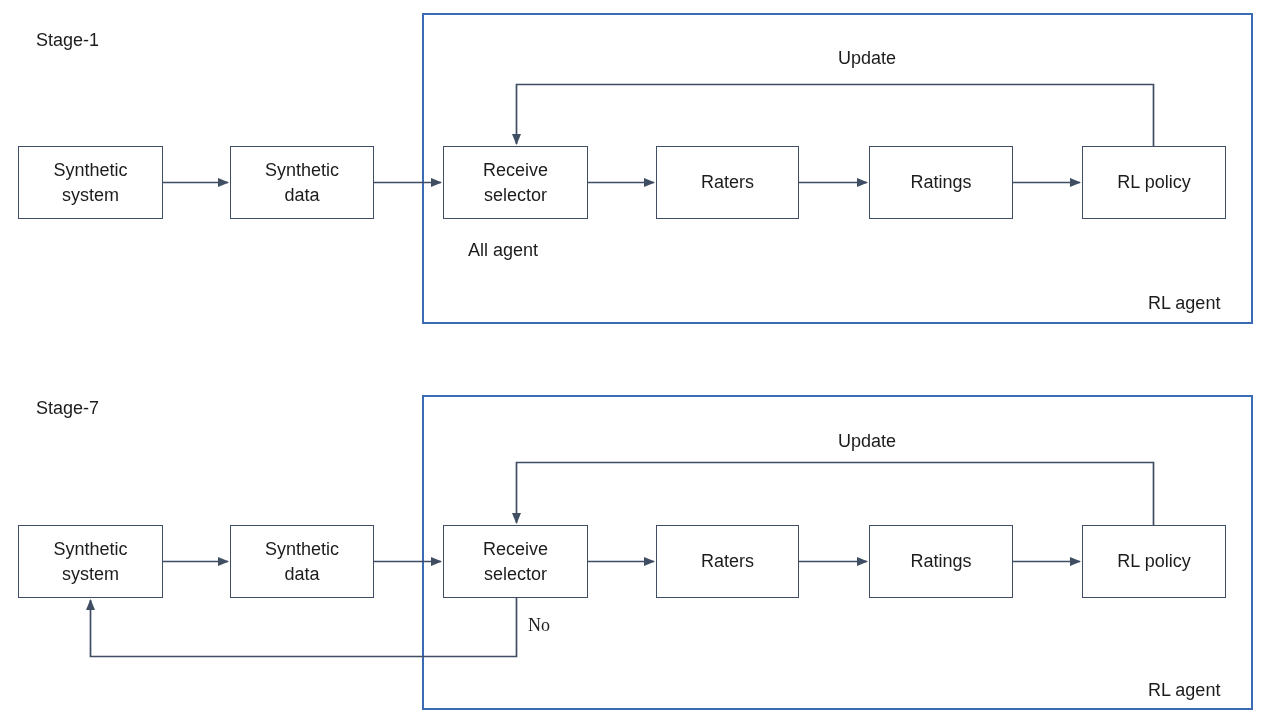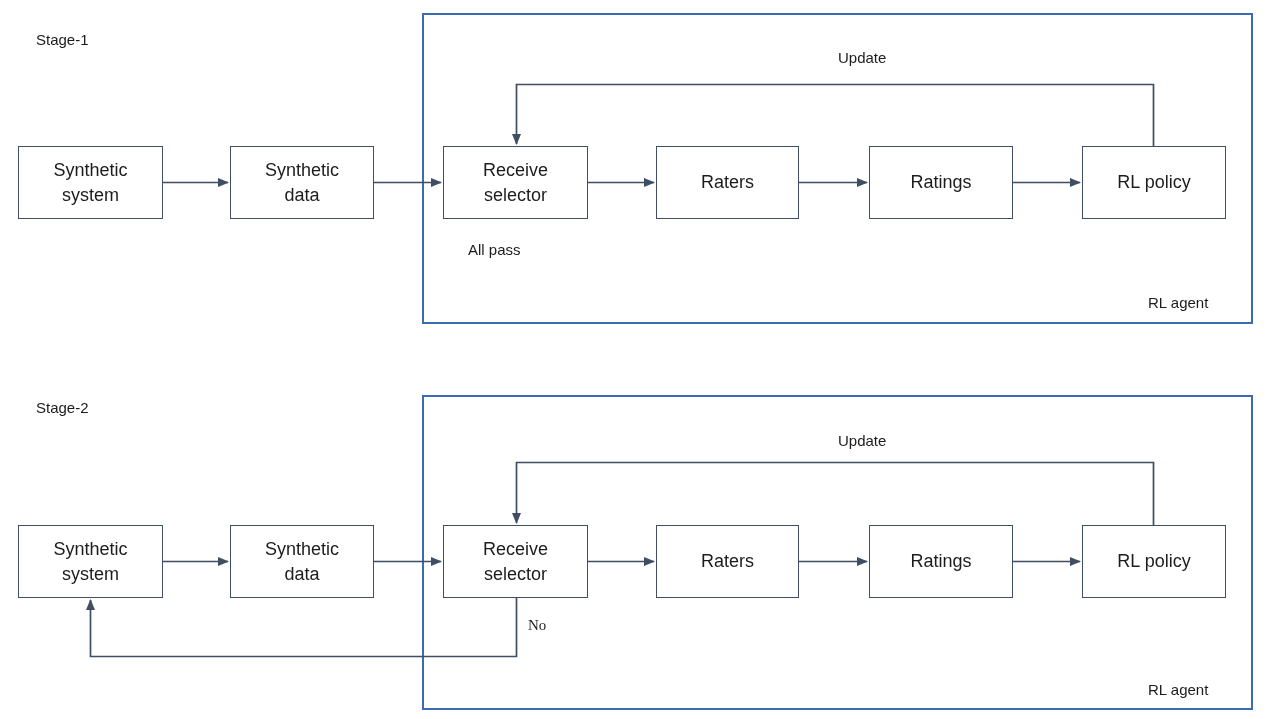--- a/index.html
+++ b/index.html
@@ -44,21 +44,21 @@
     align-items: center;
     justify-content: center;
     text-align: center;
     font-size: 18px;
     line-height: 25px;
     white-space: pre-line;
     color: var(--text);
   }
   .lbl {
     position: absolute;
-    font-size: 15px;
+    font-size: 18px;
     line-height: 22px;
     color: var(--text);
     white-space: nowrap;
   }
 </style>
 </head>
 <body>
 
 <div id="canvas">
 
@@ -106,21 +106,21 @@
   <div class="node" style="left:230px; top:525px; width:144px; height:73px;">Synthetic
 data</div>
   <div class="node" style="left:443px; top:525px; width:145px; height:73px;">Receive
 selector</div>
   <div class="node" style="left:656px; top:525px; width:143px; height:73px;">Raters</div>
   <div class="node" style="left:869px; top:525px; width:144px; height:73px;">Ratings</div>
   <div class="node" style="left:1082px; top:525px; width:144px; height:73px;">RL policy</div>
 
   <div class="lbl" style="left:36px; top:29px;">Stage-1</div>
   <div class="lbl" style="left:838px; top:47px;">Update</div>
-  <div class="lbl" style="left:468px; top:239px;">All pass</div>
+  <div class="lbl" style="left:468px; top:239px;">All agent</div>
   <div class="lbl" style="left:1148px; top:292px;">RL agent</div>
 
-  <div class="lbl" style="left:36px; top:397px;">Stage-2</div>
+  <div class="lbl" style="left:36px; top:397px;">Stage-7</div>
   <div class="lbl" style="left:838px; top:430px;">Update</div>
   <div class="lbl" style="left:528px; top:614px;font-family:Liberation Serif, serif;">No</div>
   <div class="lbl" style="left:1148px; top:679px;">RL agent</div>
 
 </div>
 
 </body></html>

